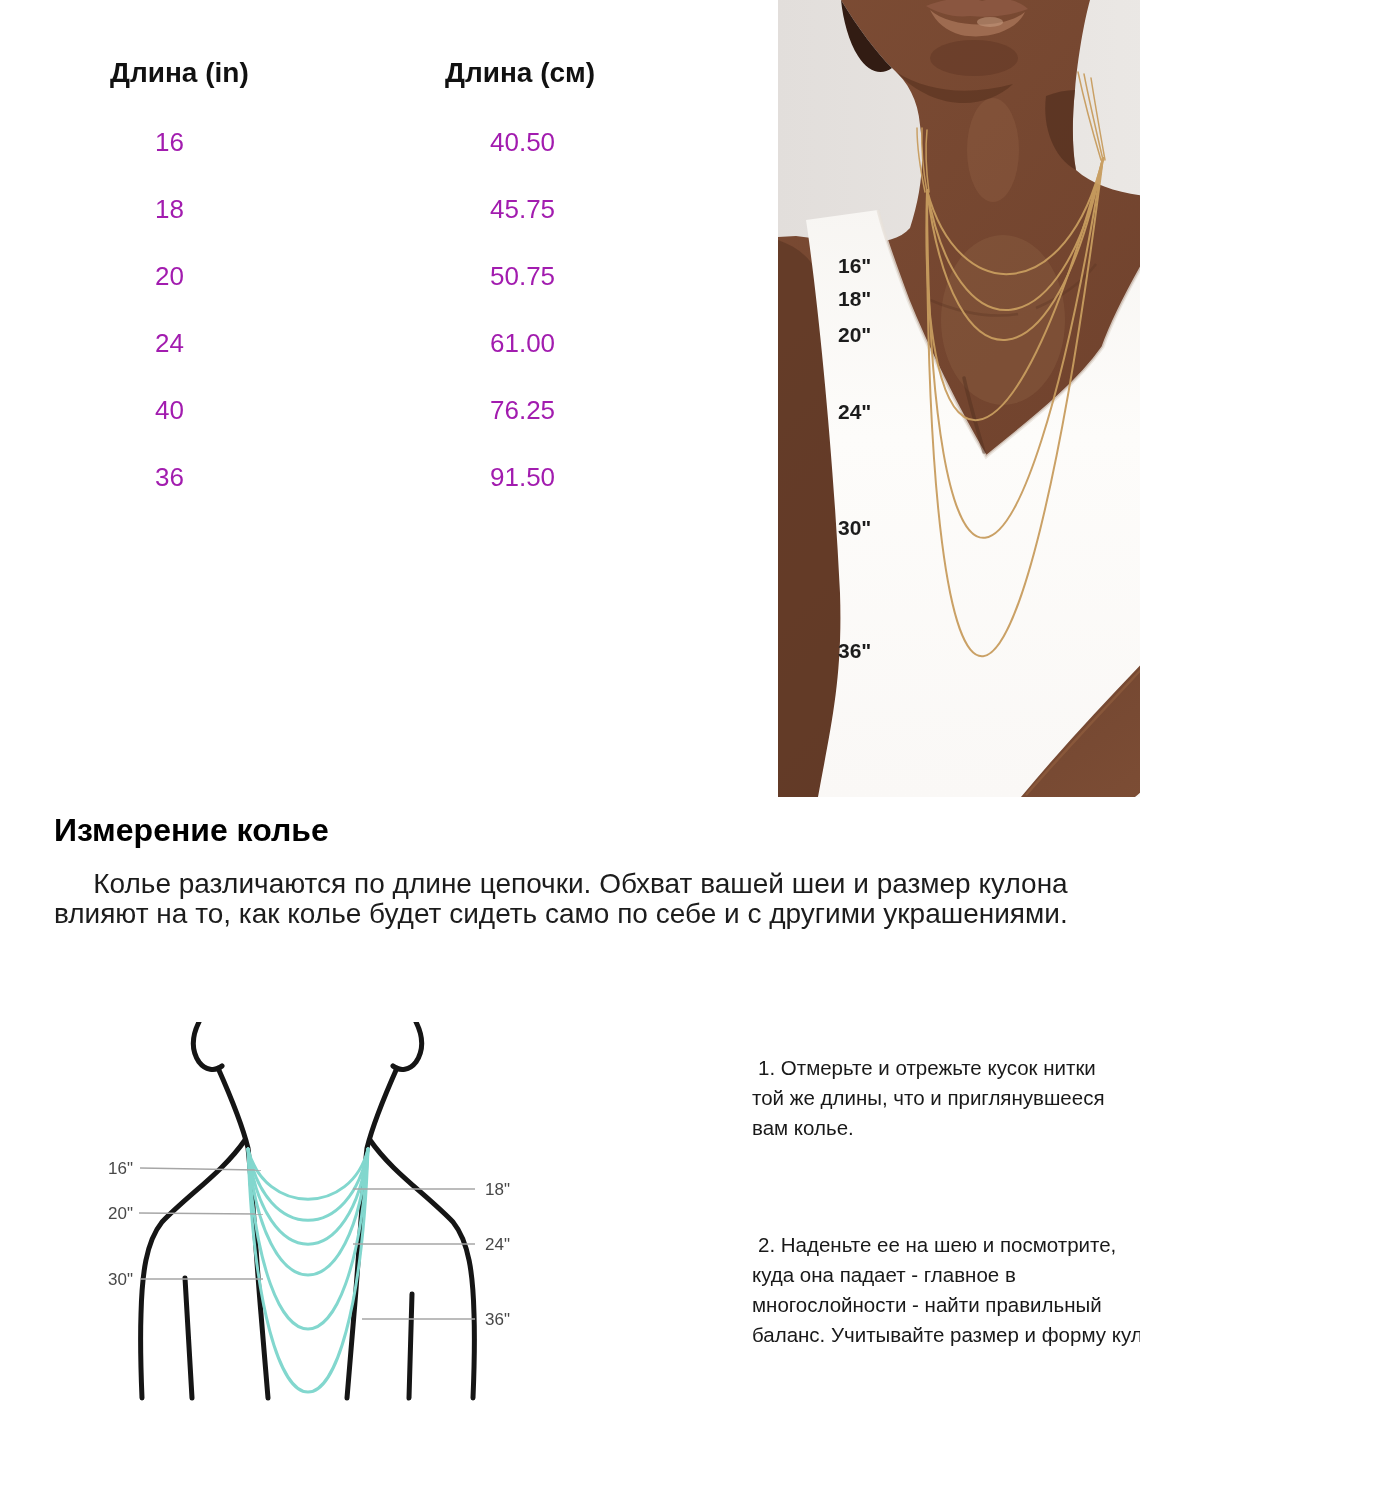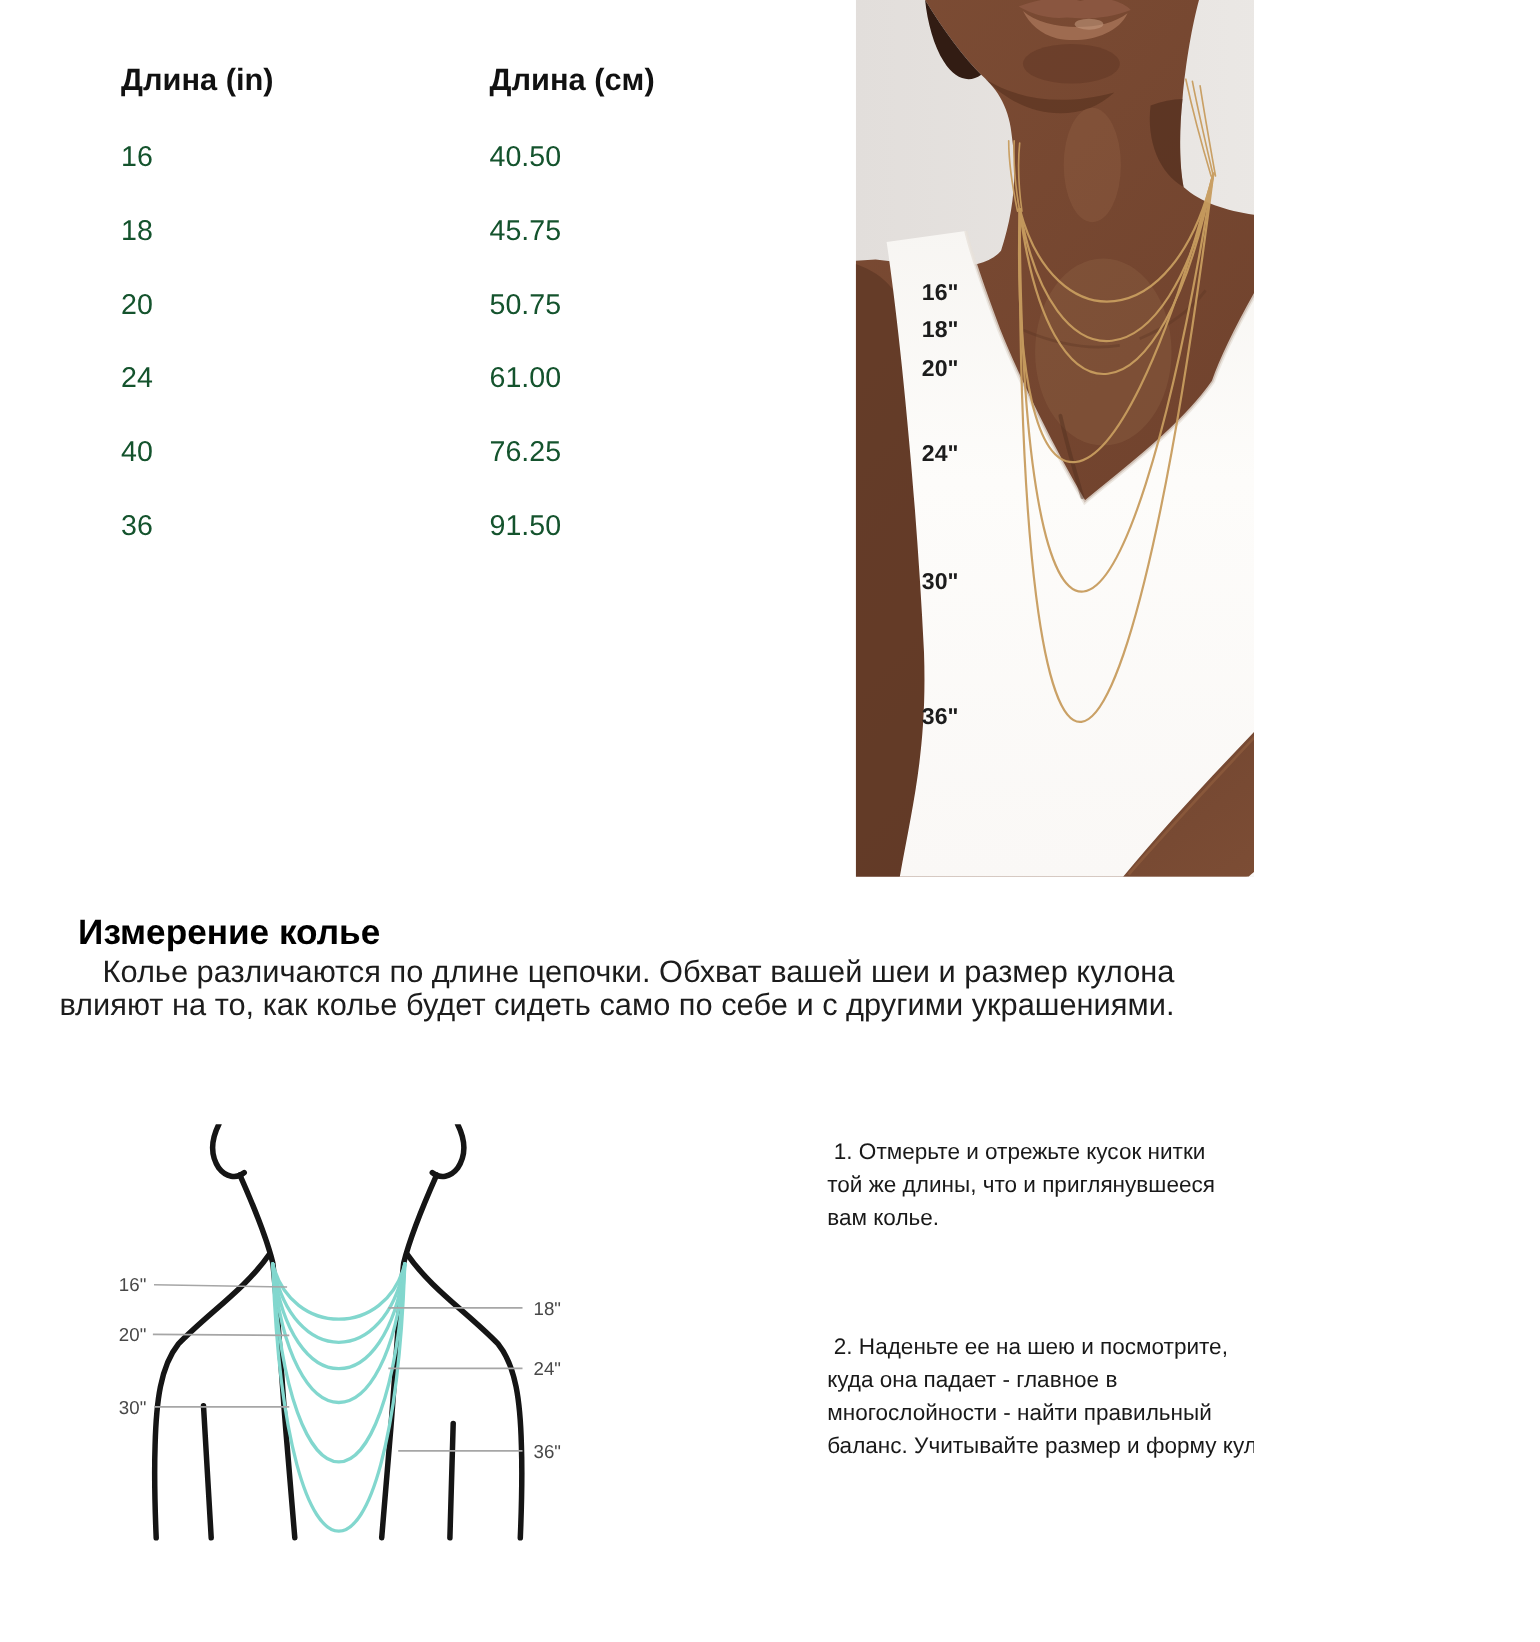--- a/index.html
+++ b/index.html
@@ -5,35 +5,35 @@
   html,body { margin:0; padding:0; background:#ffffff; }
   .canvas {
     position:relative; width:1140px; height:1493px; background:#ffffff;
     font-family:"Liberation Sans", sans-serif; color:#161616; overflow:hidden;
   }
   
   .size-table { position:absolute; left:110px; top:45px; width:600px; }
   .st-header { display:flex; font-weight:700; font-size:28px; line-height:36px; margin-top:10px; color:#111; }
   .st-col1 { width:335px; }
   .st-rows { margin-top:18px; }
-  .st-row { display:flex; height:67px; align-items:center; font-size:26px; font-weight:500; color:#14532d; }
+  .st-row { display:flex; height:67px; align-items:center; font-size:26px; font-weight:500; color:#a21caf;margin-left:45px; }
   
   .photo { position:absolute; left:778px; top:0; width:622px; height:797px; }
   .photo svg, .diagram svg { display:block; }
   svg text { font-family:"Liberation Sans", sans-serif; }
   .photo-label { font-size:21px; font-weight:600; fill:#1c1c1c; }
   
   .measure-heading { position:absolute; left:54px; top:812px; font-size:32px; font-weight:700; color:#000; }
   .intro { position:absolute; left:54px; top:869px; font-size:28px; line-height:30px; color:#1c1c1c; white-space:pre-line;text-align:right; }
   
   .diagram { position:absolute; left:95px; top:1022px; width:470px; height:392px; }
   .diagram-label { font-size:17px; fill:#484848; }
   
   .step { position:absolute; left:752px; width:600px; font-size:20.5px; line-height:30px;
-          color:#191919; white-space:pre-line; text-indent:6px; }
+          color:#191919; white-space:pre-line; text-indent:6px;margin-top:20px; }
   .step-1 { top:1033px; }
   .step-2 { top:1210px; }
   .step-3 { top:1335px; }
 </style>
 </head>
 <body>
 
 <div class="canvas">
 
   <div class="size-table">
@@ -154,21 +154,21 @@
         <text class="photo-label" x="60" y="273">16"</text>
         <text class="photo-label" x="60" y="306">18"</text>
         <text class="photo-label" x="60" y="342">20"</text>
         <text class="photo-label" x="60" y="419">24"</text>
         <text class="photo-label" x="60" y="535">30"</text>
         <text class="photo-label" x="60" y="658">36"</text>
       </g>
     </svg>
   </div>
 
-  <h2 class="measure-heading" style="margin:17px">Измерение колье</h2>
+  <h2 class="measure-heading" style="margin:0">Измерение колье</h2>
   <p class="intro" style="margin:0">Колье различаются по длине цепочки. Обхват вашей шеи и размер кулона
 влияют на то, как колье будет сидеть само по себе и с другими украшениями.</p>
 
   <div class="diagram">
     <svg width="470" height="392" viewBox="0 0 470 392">
 
       <g fill="none" stroke="#151515" stroke-width="5" stroke-linecap="round" stroke-linejoin="round">
         <path d="M 104,0 C 97,14 96,28 104,40 C 110,48 120,50 127,44"></path>
         <path d="M 123,46 C 135,73 147,102 153,126 C 158,172 161,235 166,292 C 169,325 171,352 173,376"></path>
         <path d="M 150,118 C 128,150 94,172 67,200 C 51,220 47,252 46,292 C 45,322 46,352 47,376"></path>

